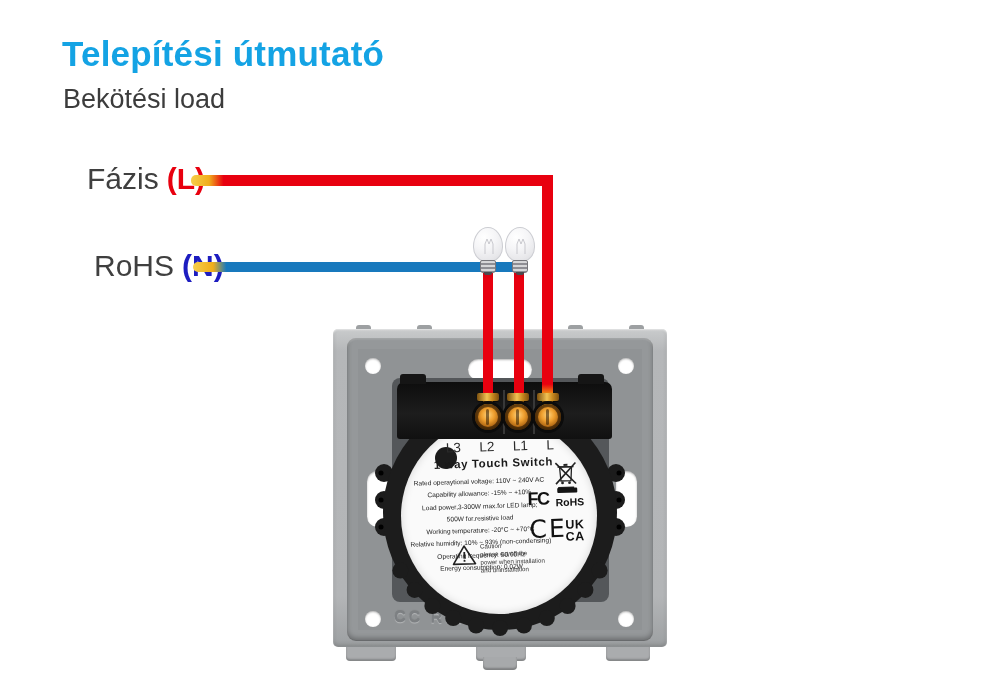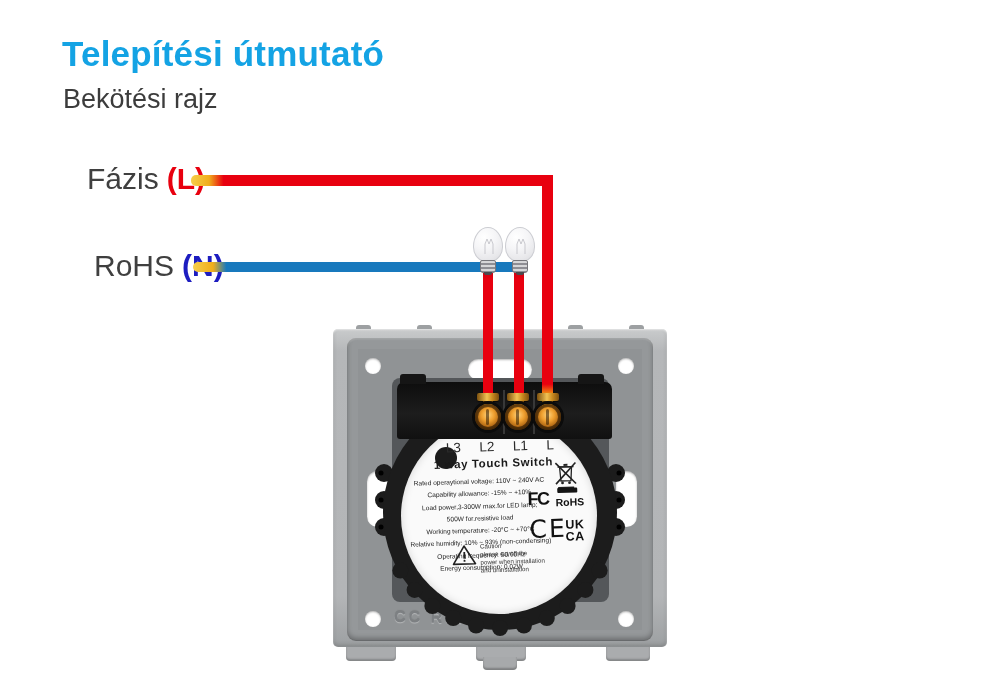--- a/index.html
+++ b/index.html
@@ -108,21 +108,21 @@
         font-family:"DejaVu Sans", sans-serif; }
   .ukca { position:absolute; left:168px; top:91px; font-size:12.5px; font-weight:bold; line-height:12px;
         letter-spacing:0.5px; color:#111; }
 </style>
 </head>
 <body>
 
 <div class="canvas">
 
   <div class="title">Telepítési útmutató</div>
-  <div class="subtitle">Bekötési rajz</div>
+  <div class="subtitle">Bekötési load</div>
 
   <div class="legend legend-phase">
     <span>Fázis</span><span class="term term-red">(L)</span>
   </div>
   <div class="legend legend-null">
     <span>RoHS</span><span class="term term-blue">(N)</span>
   </div>
 
   <div class="wire wire-phase-h"></div>
   <div class="wire wire-phase-v"></div>

